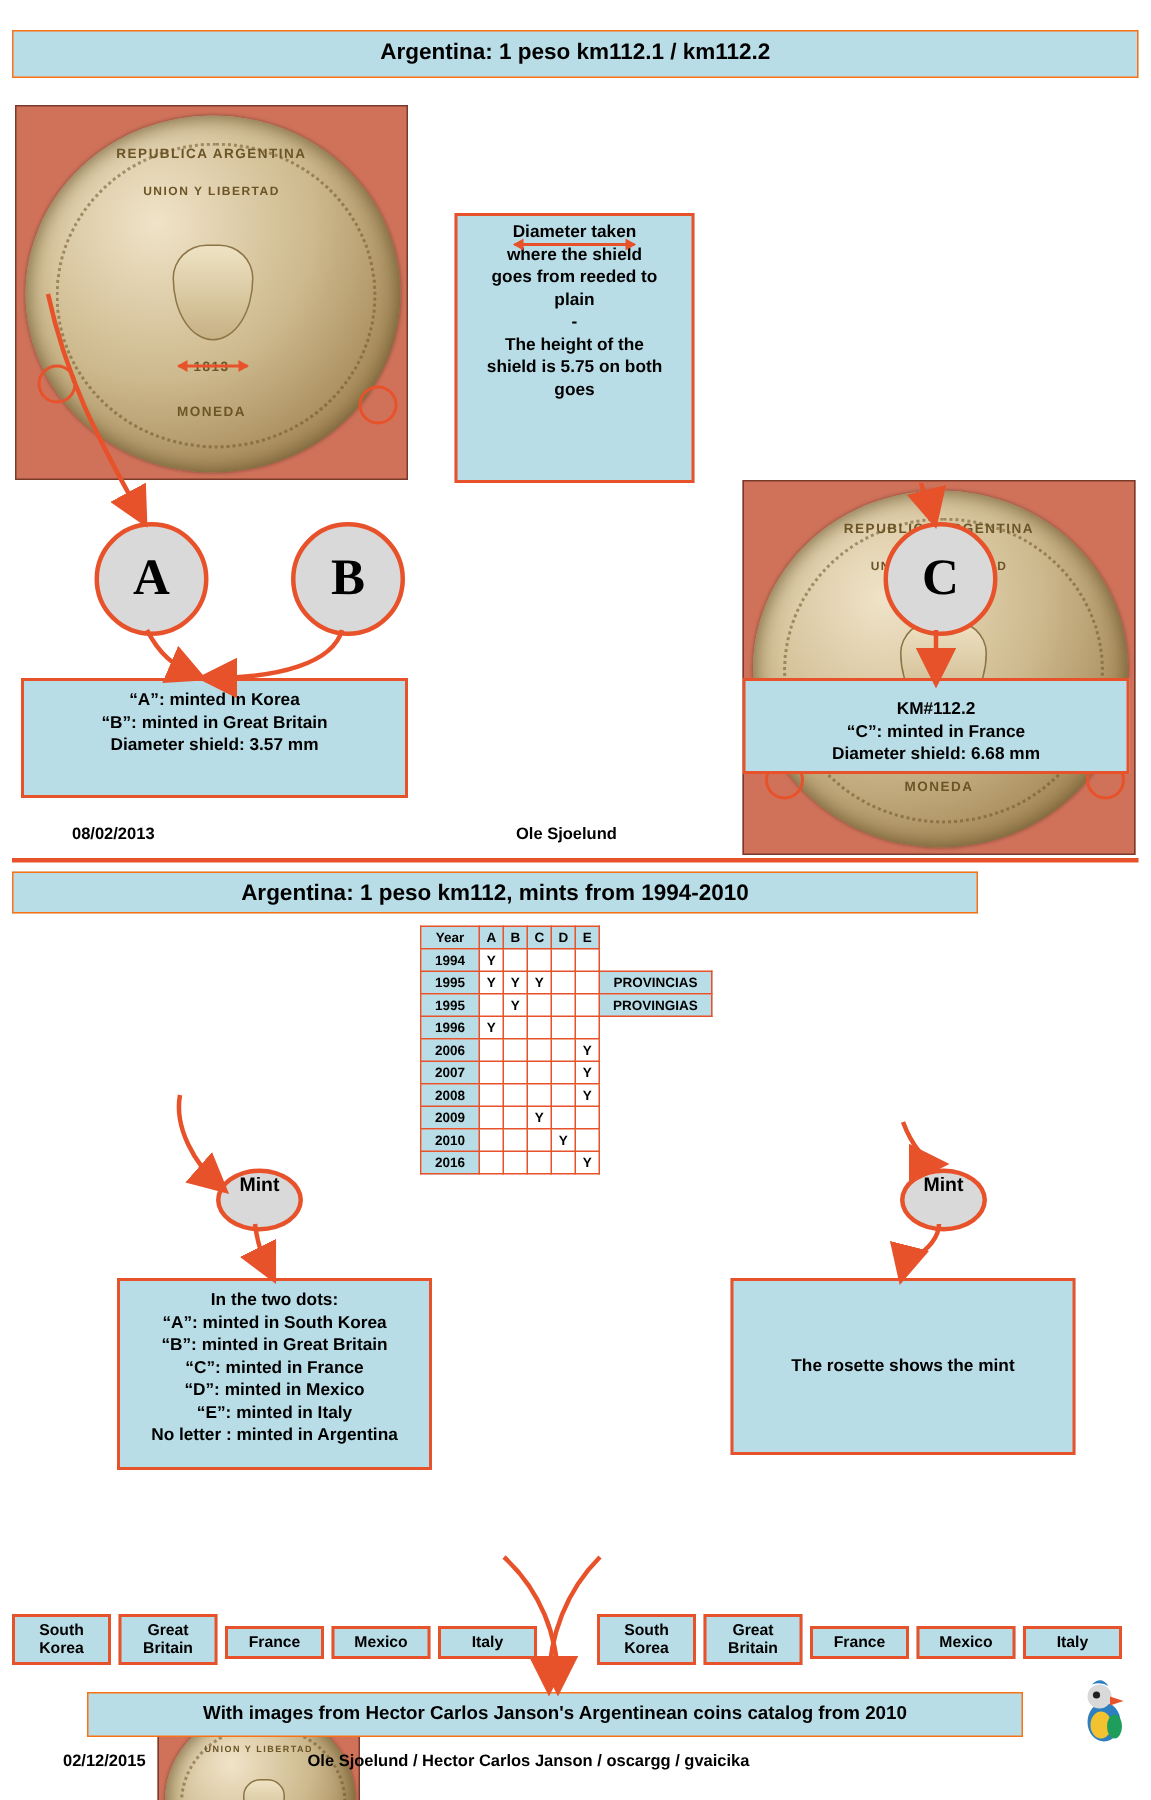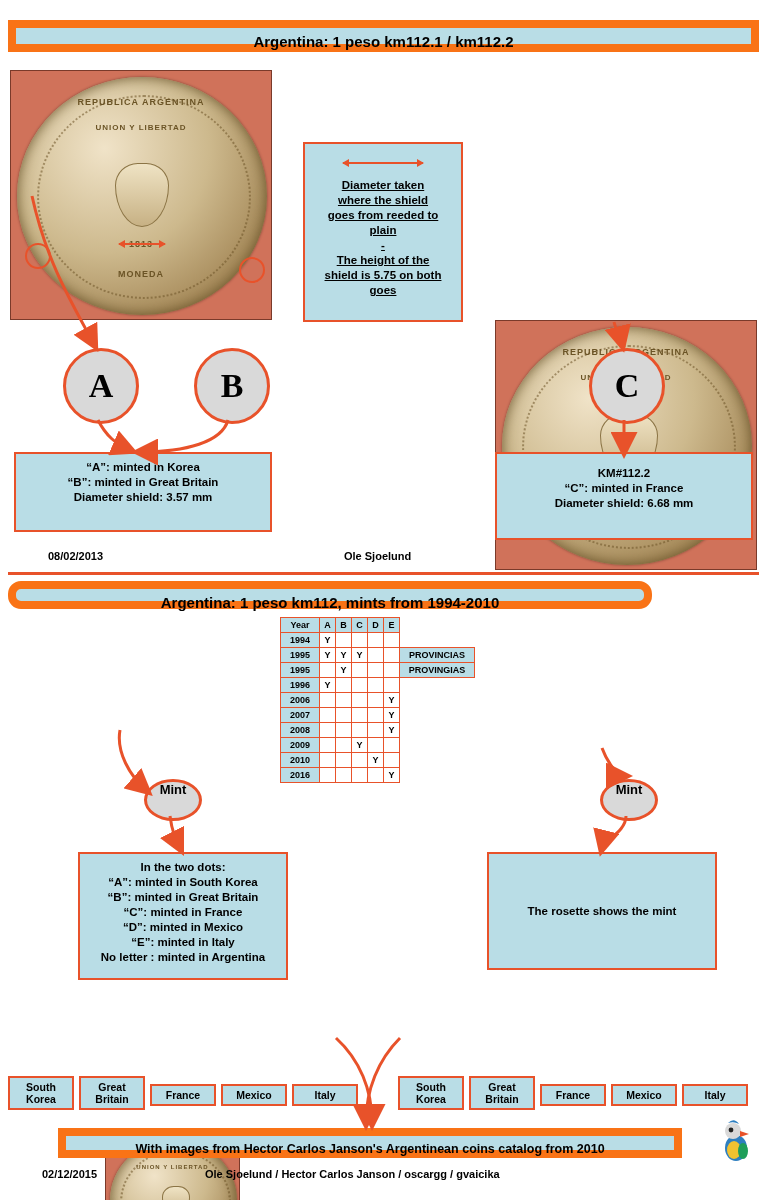--- a/index.html
+++ b/index.html
@@ -13,21 +13,21 @@
   }
   .abs{position:absolute;}
   .box{
     border:2px solid #e8522a;
     background:#b9dde6;
     box-sizing:border-box;
     text-align:center;
     font-weight:bold;
   }
   .title-bar{
-    border:8px solid #f97316;
+    border:1px solid #f97316;
     background:#b9dde6;
     box-sizing:border-box;
     text-align:center;
     font-weight:bold;
     font-size:15px;
     line-height:28px;
   }
   .coin-photo{
     box-sizing:border-box;
     border:1px solid #7a3a2a;
@@ -139,21 +139,21 @@
   <div class="shield" style="left:104px;top:92px;width:56px;height:62px;"></div>
   <div class="coin-text" style="top:168px;font-size:9px;">1813</div>
   <div class="coin-text" style="top:198px;font-size:9px;">MONEDA</div>
   <div class="marker-circle" style="left:14px;top:186px;width:22px;height:22px;"></div>
   <div class="marker-circle" style="left:228px;top:186px;width:22px;height:22px;"></div>
   <div class="arrow-h" style="left:106px;top:172px;width:50px;"></div>
 </div>
 
 <div class="abs box note" style="left:303px;top:142px;width:160px;height:180px;">
   <div class="arrow-h" style="left:38px;top:18px;width:80px;"></div>
-  <div style="margin-top:30px;text-decoration:underline;">
+  <div style="">
     <div>Diameter taken</div>
     <div>where the shield</div>
     <div>goes from reeded to</div>
     <div>plain</div>
     <div>-</div>
     <div>The height of the</div>
     <div>shield is 5.75 on both</div>
     <div>goes</div>
   </div>
 </div>
@@ -167,32 +167,32 @@
 <div class="abs bubble" style="left:589px;top:348px;width:70px;height:70px;">
   <span>C</span>
 </div>
 
 <div class="abs box note" style="left:14px;top:452px;width:258px;height:80px;padding-top:6px;">
   <div>“A”: minted in Korea</div>
   <div>“B”: minted in Great Britain</div>
   <div>Diameter shield: 3.57 mm</div>
 </div>
 
-<div class="abs box note" style="left:495px;top:452px;width:258px;height:88px;padding-top:12px;">
+<div class="abs box note" style="left:495px;top:452px;width:258px;height:64px;padding-top:12px;">
   <div>KM#112.2</div>
   <div>“C”: minted in France</div>
   <div>Diameter shield: 6.68 mm</div>
 </div>
 
 <div class="abs date-txt" style="left:48px;top:550px;">08/02/2013</div>
 <div class="abs credit" style="left:344px;top:550px;">Ole Sjoelund</div>
 
 <div class="abs" style="left:8px;top:572px;width:751px;height:3px;background:#e8522a;"></div>
 
-<div class="abs title-bar" style="left:8px;top:581px;width:644px;height:28px;border-radius:13px;">
+<div class="abs title-bar" style="left:8px;top:581px;width:644px;height:28px;">
   <span>Argentina: 1 peso km112, mints from 1994-2010</span>
 </div>
 
 <div class="abs coin-photo" style="left:105px;top:635px;width:135px;height:128px;">
   <div class="coin-disc" style="left:4px;top:4px;width:127px;height:120px;"></div>
   <div class="coin-inner-ring" style="left:14px;top:14px;width:107px;height:100px;"></div>
   <div class="coin-text" style="top:14px;font-size:7px;">REPUBLICA ARGENTINA</div>
   <div class="coin-text" style="top:28px;font-size:6px;">UNION Y LIBERTAD</div>
   <div class="shield" style="left:56px;top:50px;width:26px;height:30px;"></div>
 

